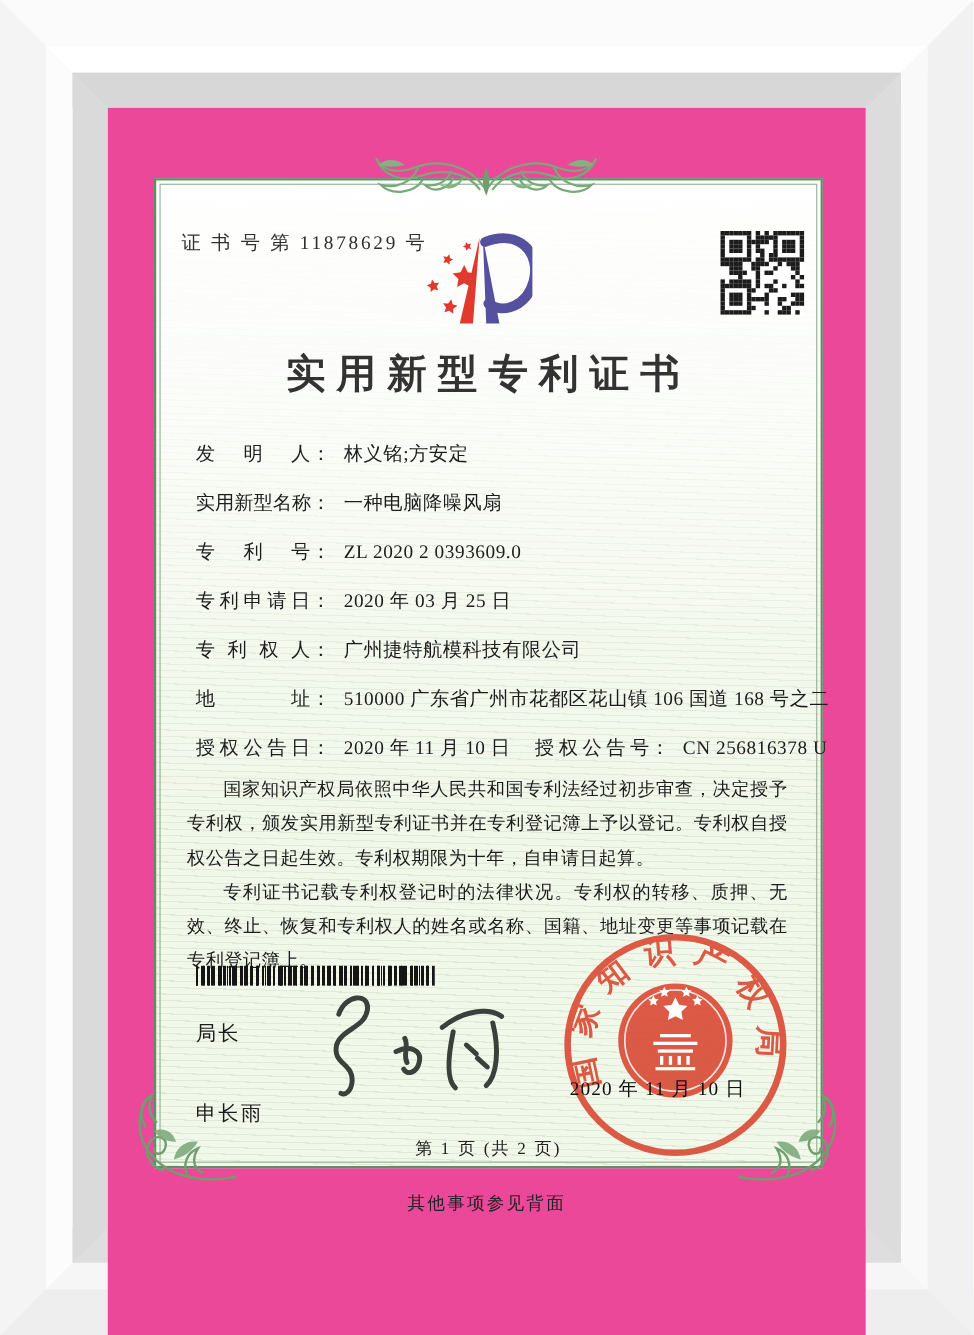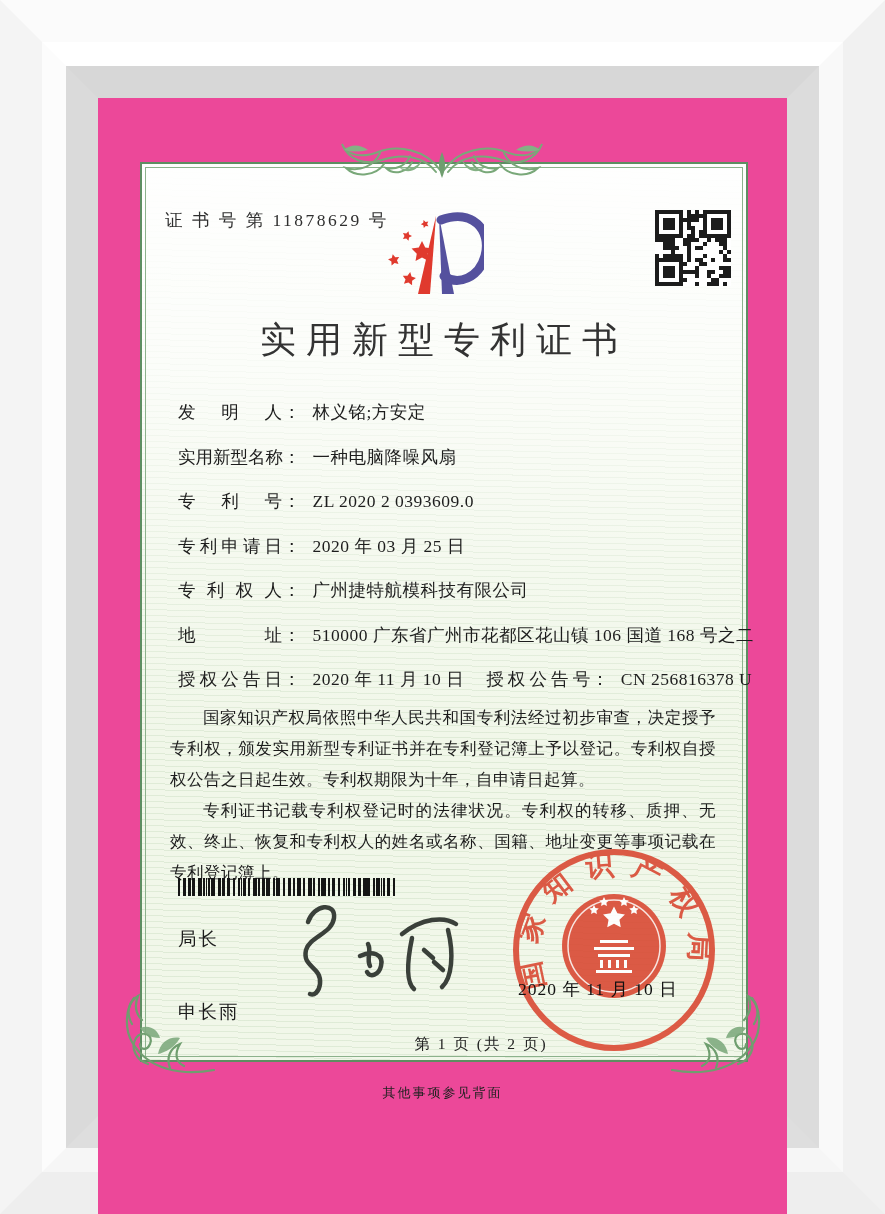--- a/index.html
+++ b/index.html
@@ -28,21 +28,21 @@
   .orn-br{left:570px;top:870px;transform:scaleX(-1);}
 
   
   .cert-no{position:absolute;left:67px;top:110px;font-size:17.5px;letter-spacing:2.5px;color:#2f2f2f;}
   .logo{position:absolute;left:282px;top:108px;}
   .qr{position:absolute;left:557px;top:112px;width:76px;height:76px;display:grid;
       grid-template-columns:repeat(19,4px);grid-template-rows:repeat(19,4px);background:#fff;}
   .qr div{background:transparent;}
   .qr div.on{background:#1c1c1c;}
   .title{position:absolute;left:42px;top:218px;width:608px;text-align:center;
-    font-size:36px;font-weight:400;letter-spacing:10px;color:#333;}
+    font-size:36px;font-weight:700;letter-spacing:10px;color:#333;}
 
   
   .fields{position:absolute;left:80px;top:302px;width:545px;font-size:17.5px;color:#1d1d1d;}
   .frow{height:25px;line-height:25px;margin-bottom:19.5px;white-space:nowrap;}
   .flabel{display:inline-block;width:104px;text-align:justify;text-align-last:justify;vertical-align:top;}
   .fcolon{display:inline-block;margin:0 12px 0 1px;}
   .fvalue{letter-spacing:.5px;}
   .pair2{margin-left:22px;}
 
   
@@ -59,23 +59,23 @@
   .issuer-title{position:absolute;left:80px;top:828px;font-family:"Liberation Sans","DejaVu Sans",sans-serif;
     font-size:18.5px;letter-spacing:2px;color:#1c1c1c;}
   .issuer-name{position:absolute;left:80px;top:901px;font-family:"Liberation Sans","DejaVu Sans",sans-serif;
     font-size:18.5px;letter-spacing:2px;color:#1c1c1c;}
   .signature{position:absolute;left:182px;top:794px;}
 
   .seal{position:absolute;left:410px;top:746px;}
   .seal-date{position:absolute;left:420px;top:879px;font-size:17.5px;letter-spacing:1px;color:#111;z-index:5;}
 
   .page-indicator{position:absolute;left:42px;top:936px;width:608px;text-align:center;
-    font-size:15.5px;letter-spacing:2px;color:#222;padding-left:37px;}
+    font-size:15.5px;letter-spacing:2px;color:#222;}
   .back-note{position:absolute;left:0;top:986px;width:689px;text-align:center;
-    font-size:13px;letter-spacing:2px;color:#222;}
+    font-size:16px;letter-spacing:2px;color:#222;}
 </style>
 </head>
 <body>
 
 <div class="frame">
  <div class="frame-lip">
   <div class="mat">
    <div class="paper">
 
     <div class="green-border">

